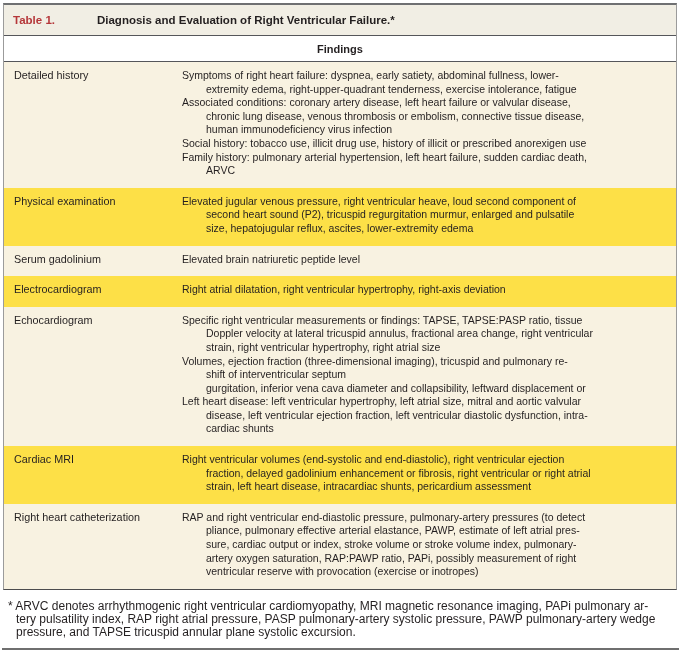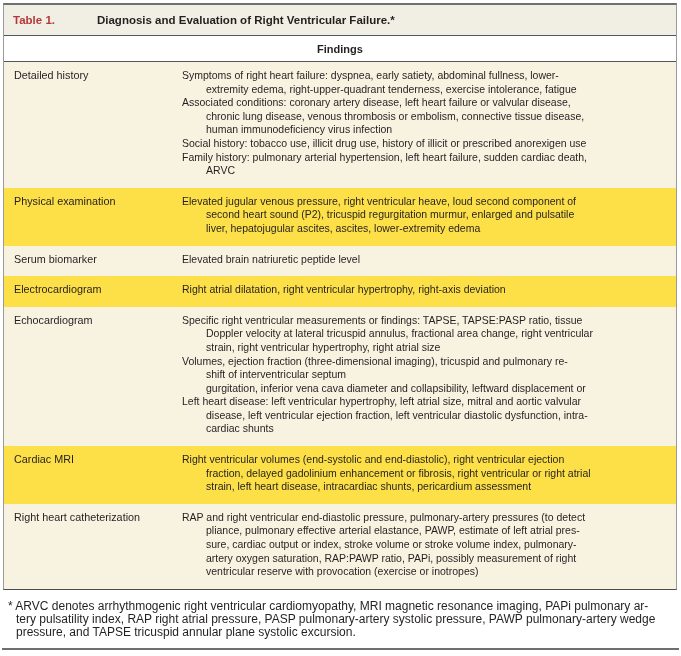--- a/index.html
+++ b/index.html
@@ -68,26 +68,26 @@
         <div class="fline">Family history: pulmonary arterial hypertension, left heart failure, sudden cardiac death,</div>
         <div class="fline cont">ARVC</div>
       </div>
   </div>
 
   <div class="trow white">
     <div class="tool">Physical examination</div>
     <div class="findings">
         <div class="fline">Elevated jugular venous pressure, right ventricular heave, loud second component of</div>
         <div class="fline cont">second heart sound (P2), tricuspid regurgitation murmur, enlarged and pulsatile</div>
-        <div class="fline cont">liver, hepatojugular ascites, ascites, lower-extremity edema</div>
+        <div class="fline cont">size, hepatojugular reflux, ascites, lower-extremity edema</div>
       </div>
   </div>
 
   <div class="trow beige">
-    <div class="tool">Serum biomarker</div>
+    <div class="tool">Serum gadolinium</div>
     <div class="findings">
         <div class="fline">Elevated brain natriuretic peptide level</div>
       </div>
   </div>
 
   <div class="trow white">
     <div class="tool">Electrocardiogram</div>
     <div class="findings">
         <div class="fline">Right atrial dilatation, right ventricular hypertrophy, right-axis deviation</div>
       </div>

